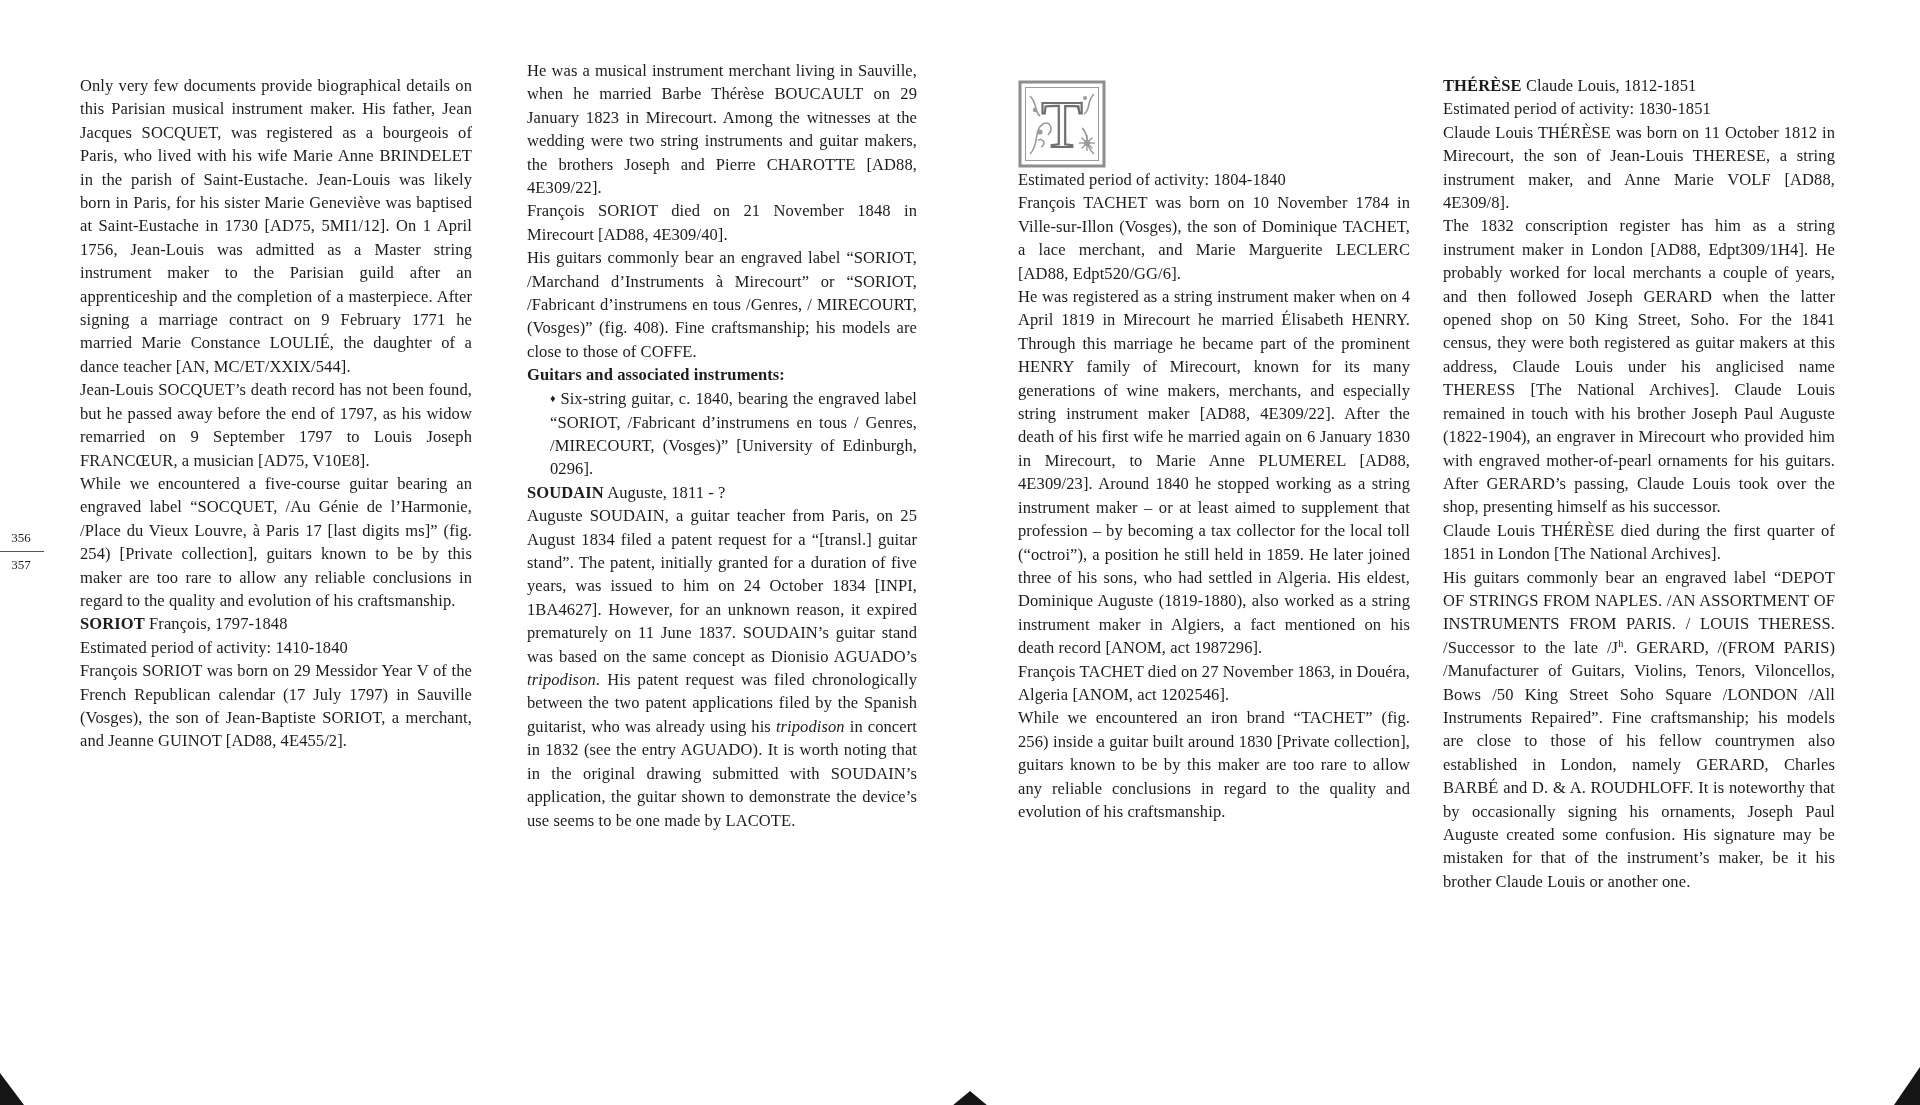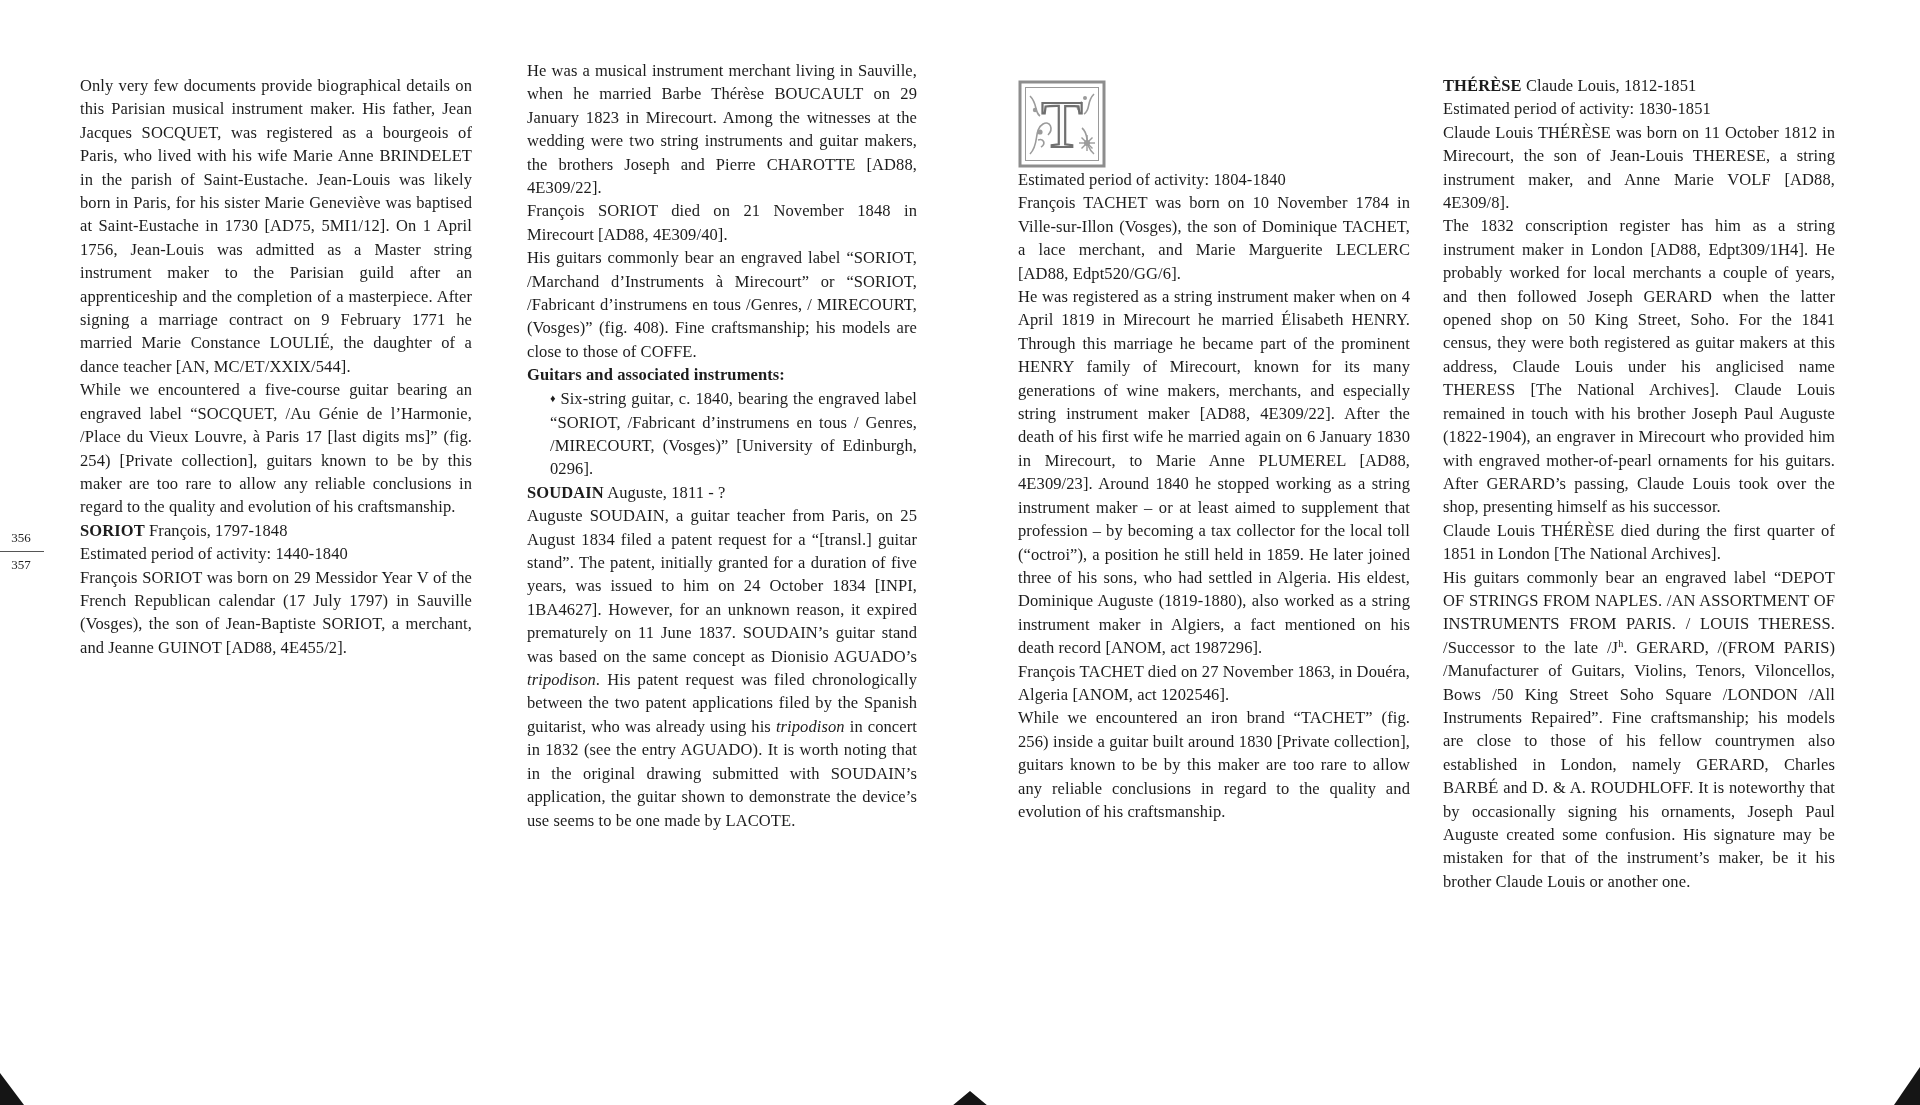--- a/index.html
+++ b/index.html
@@ -53,24 +53,25 @@
 <div>
 
   <div class="pagenums">
     <div class="pn">356</div>
     <div class="rule"></div>
     <div class="pn">357</div>
   </div>
 
   <div class="col col1">
     <p class="gap">Only very few documents provide biographical details on this Parisian musical instrument maker. His father, Jean Jacques SOCQUET, was registered as a bourgeois of Paris, who lived with his wife Marie Anne BRINDELET in the parish of Saint-Eustache. Jean-Louis was likely born in Paris, for his sister Marie Geneviève was baptised at Saint-Eustache in 1730 [AD75, 5MI1/12]. On 1 April 1756, Jean-Louis was admitted as a Master string instrument maker to the Parisian guild after an apprenticeship and the completion of a masterpiece. After signing a marriage contract on 9 February 1771 he married Marie Constance LOULIÉ, the daughter of a dance teacher [AN, MC/ET/XXIX/544].</p>
+    <p>Jean-Louis SOCQUET’s death record has not been found, but he passed away before the end of 1797, as his widow remarried on 9 September 1797 to Louis Joseph FRANCŒUR, a musician [AD75, V10E8].</p>
     <p class="gap-lg">While we encountered a five-course guitar bearing an engraved label “SOCQUET, /Au Génie de l’Harmonie, /Place du Vieux Louvre, à Paris 17 [last digits ms]” (fig. 254) [Private collection], guitars known to be by this maker are too rare to allow any reliable conclusions in regard to the quality and evolution of his craftsmanship.</p>
 
     <p class="heading gap-lg"><b>SORIOT</b> <span>François, 1797-1848</span></p>
-    <p class="gap">Estimated period of activity: 1440-1840</p>
+    <p class="gap">Estimated period of activity: 1410-1840</p>
     <p class="gap">François SORIOT was born on 29 Messidor Year V of the French Republican calendar (17 July 1797) in Sauville (Vosges), the son of Jean-Baptiste SORIOT, a merchant, and Jeanne GUINOT [AD88, 4E455/2].</p>
   </div>
 
   <div class="col col2">
     <p>He was a musical instrument merchant living in Sauville, when he married Barbe Thérèse BOUCAULT on 29 January 1823 in Mirecourt. Among the witnesses at the wedding were two string instruments and guitar makers, the brothers Joseph and Pierre CHAROTTE [AD88, 4E309/22].</p>
     <p>François SORIOT died on 21 November 1848 in Mirecourt [AD88, 4E309/40].</p>
     <p class="gap">His guitars commonly bear an engraved label “SORIOT, /Marchand d’Instruments à Mirecourt” or “SORIOT, /Fabricant d’instrumens en tous /Genres, / MIRECOURT, (Vosges)” (fig. 408). Fine craftsmanship; his models are close to those of COFFE.</p>
     <p class="bold gap">Guitars and associated instruments:</p>
     <p class="bullet gap"><span class="diamond">♦</span><span>Six-string guitar, c. 1840, bearing the engraved label “SORIOT, /Fabricant d’instrumens en tous / Genres, /MIRECOURT, (Vosges)” [University of Edinburgh, 0296].</span></p>
 

